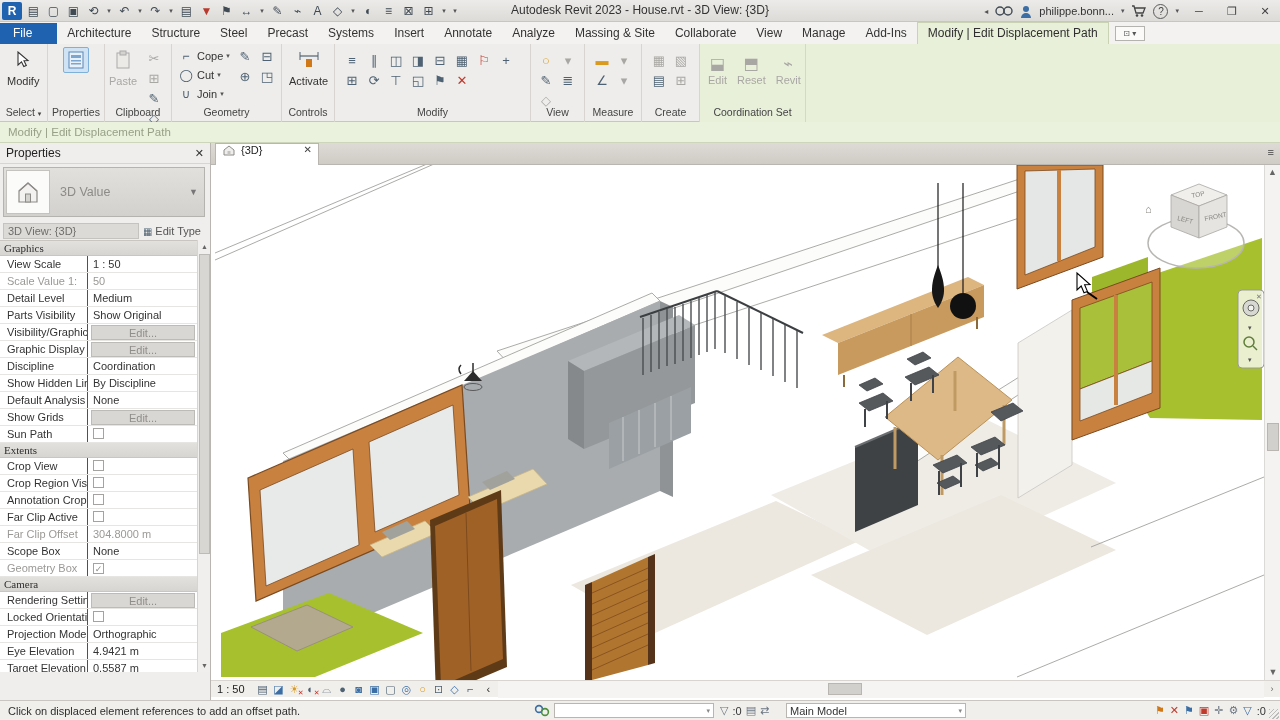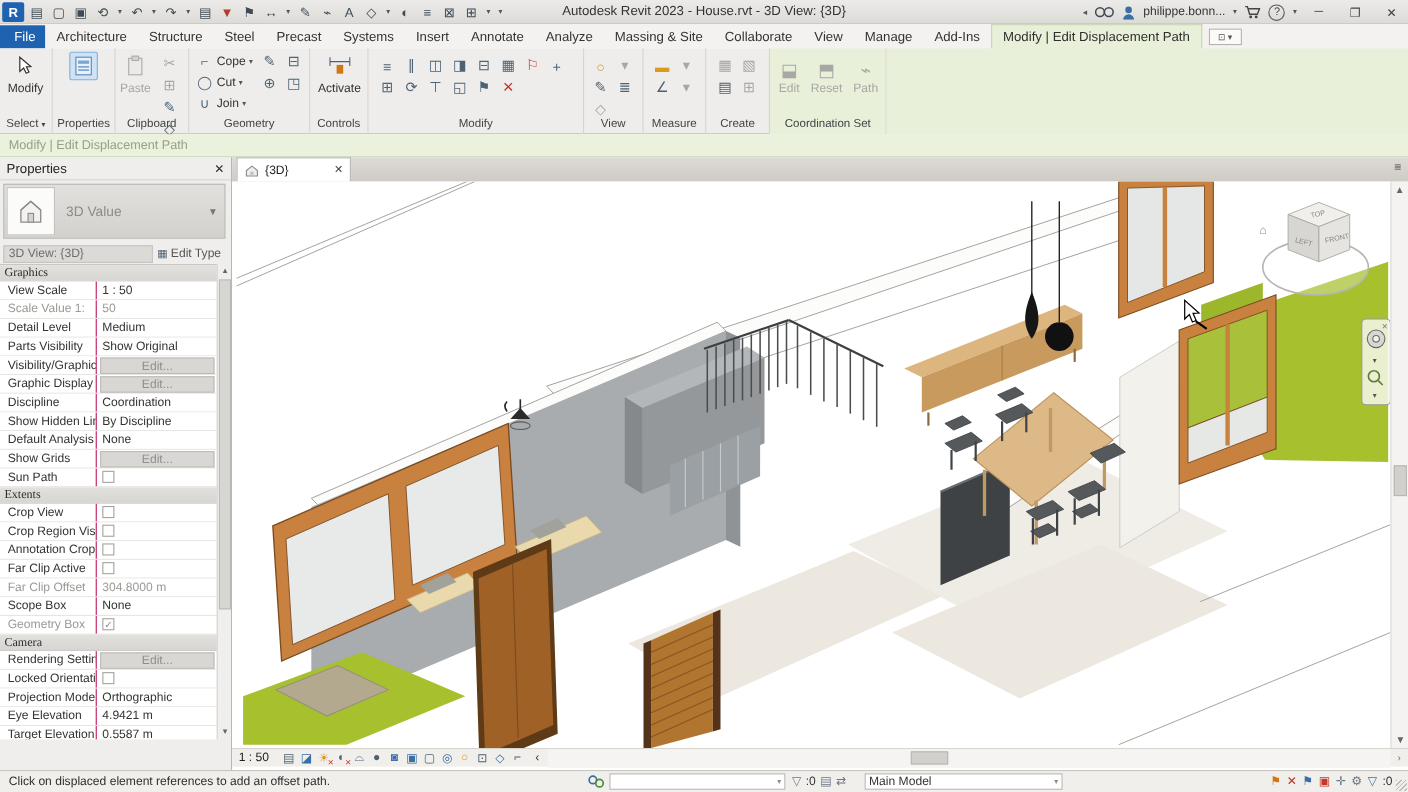--- a/index.html
+++ b/index.html
@@ -20,21 +20,21 @@
   #tb-right { position:absolute; right:2px; top:0; height:22px; display:flex; align-items:center; gap:7px; }
   #tb-right .small-arrow { font-size:8px; color:#555; }
   #tb-right .uname { font-size:11px; color:#333; }
   #tb-right .car { font-size:7px; color:#555; }
   .winbtn { width:26px; height:20px; display:inline-flex; align-items:center; justify-content:center; font-size:11px; color:#444; }
   .helpq { width:15px; height:15px; border:1px solid #5a5a5a; border-radius:50%; display:inline-flex; align-items:center; justify-content:center; font-size:10px; color:#444; }
 
   
   #tabbar { position:absolute; left:0; top:22px; width:1280px; height:22px; background:#f4f2f0; display:flex; align-items:flex-end; }
   #tabbar .tab { padding:3px 10px 4px 10px; font-size:12px; color:#333; white-space:nowrap; cursor:default; }
-  #tabbar .tab.file { background:#1f62b0; color:#fff; padding:3px 9px 4px 13px; }
+  #tabbar .tab.file { background:#1f62b0; color:#fff; padding:3px 25px 4px 13px; }
   #tabbar .tab.contextual { background:#e9f0da; border:1px solid #c9d3b4; border-bottom:none; color:#2f2f2f; }
   #tab-extra { margin-left:6px; margin-bottom:3px; width:30px; height:15px; border:1px solid #b5b3b0; background:#fbfaf9;
     display:inline-flex; align-items:center; justify-content:center; gap:2px; font-size:8px; color:#555; }
 
   
   #ribbon { position:absolute; left:0; top:44px; width:1280px; height:78px; background:#eeedeb; border-bottom:1px solid #c9c6c2; }
   .rpanel { position:absolute; top:0; height:78px; border-right:1px solid #d8d5d1; }
   .rlabel { position:absolute; left:0; right:0; bottom:1px; height:15px; text-align:center; font-size:10.5px; color:#444; }
   .rlabel .car { font-size:7px; }
   .bigbtn { position:absolute; top:3px; display:flex; flex-direction:column; align-items:center; gap:2px; font-size:11px; color:#333; }
@@ -84,21 +84,21 @@
   #pal-scroll { position:absolute; right:0; top:97px; width:13px; height:432px; background:#f0efed; border-left:1px solid #d8d5d1; }
   #pal-scroll .arr { position:absolute; left:0; width:13px; height:13px; text-align:center; font-size:7px; color:#666; line-height:13px; }
   #pal-thumb { position:absolute; left:1px; top:14px; width:11px; height:300px; background:#d8d6d3; border:1px solid #bdbbb8; }
   #pal-footer { position:absolute; left:0; bottom:3px; width:100%; height:22px; display:flex; align-items:center; padding:0 6px; }
   #prop-help { color:#1f5bb5; text-decoration:underline; }
   #apply-btn { margin-left:auto; width:62px; height:19px; background:#d9d7d4; border:1px solid #bdbbb8; color:#9b9996; text-align:center; line-height:17px; }
 
   
   #viewtabs { position:absolute; left:211px; top:143px; width:1069px; height:22px; background:linear-gradient(#dedbd6,#cfccc6); border-bottom:1px solid #b9b6b2; }
   #viewtab-3d { position:absolute; left:4px; top:0; width:104px; height:22px; background:#fff; border:1px solid #b9b6b2; border-bottom:none;
-    display:flex; align-items:center; gap:5px; padding:0 6px; font-size:11px; color:#222; }
+    display:flex; align-items:flex-start; gap:5px; padding:0 6px; font-size:11px; color:#222; }
   #viewtab-3d .x { margin-left:auto; color:#444; font-size:10px; }
   #viewtab-menu { position:absolute; right:6px; top:3px; font-size:11px; color:#444; }
   #scene-wrap { position:absolute; left:211px; top:165px; width:1053px; height:515px; background:#fff; overflow:hidden; }
   #scene { display:block; }
   .edge { stroke:#a2a29e; stroke-width:0.9; fill:none; }
   .band { fill:#fcfcfa; stroke:#a2a29e; stroke-width:0.9; }
 
   
   #vscroll { position:absolute; left:1264px; top:165px; width:16px; height:515px; background:#f4f3f1; border-left:1px solid #dcdad7; }
   #vscroll .arr, #hscroll-right { color:#666; font-size:9px; text-align:center; }
@@ -355,21 +355,21 @@
       <div class="dstack dis">
             <span class="dicon">⬓</span>
             <span>Edit</span>
           </div>
       <div class="dstack dis">
             <span class="dicon">⬒</span>
             <span>Reset</span>
           </div>
       <div class="dstack dis">
             <span class="dicon">⌁</span>
-            <span>Path</span>
+            <span>Revit</span>
           </div>
     </div>
     <div class="rlabel">Coordination Set</div>
   </div>
 
   <div class="rpanel" id="ribbon-filler" style="left:806px;width:474px;"></div>
 </div>
 
 <div id="optionsbar">
   <span>Modify | Edit Displacement Path</span>

